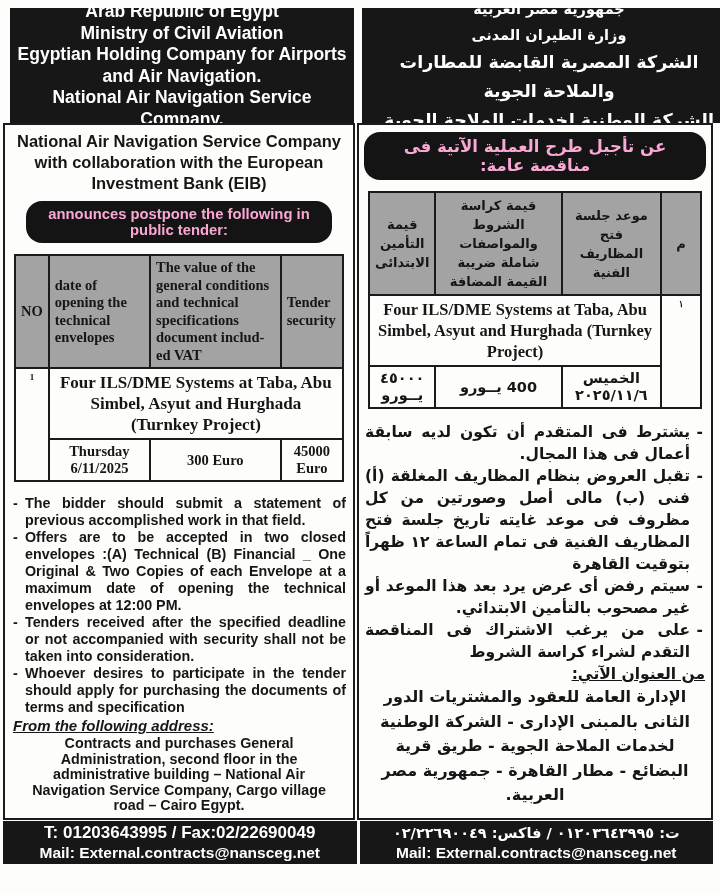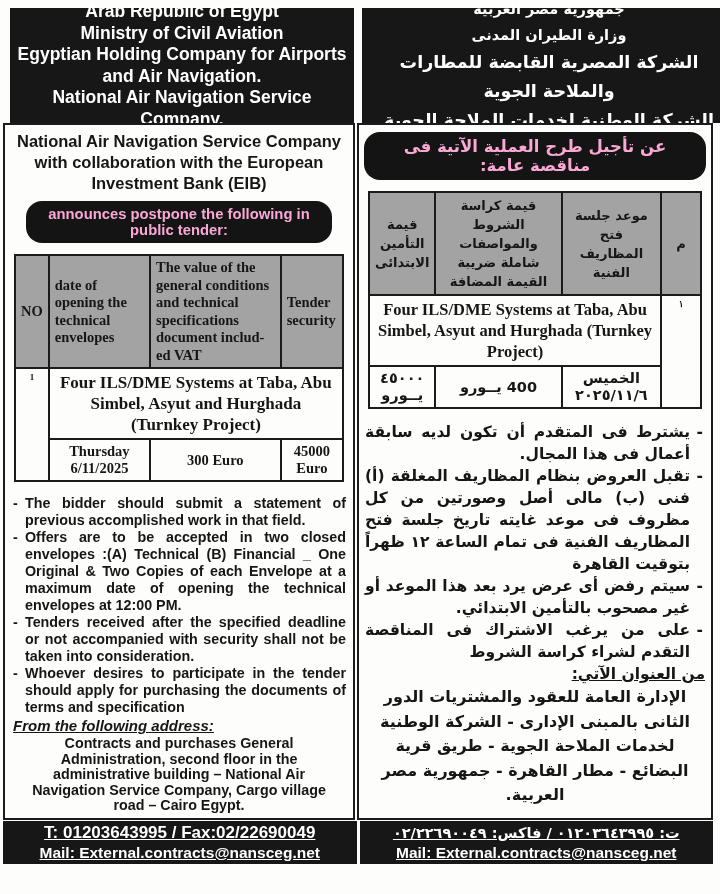--- a/index.html
+++ b/index.html
@@ -61,21 +61,20 @@
   .addr-label-ar{margin:0 6px 0 0;font-weight:bold;text-decoration:underline;font-size:15.5px;line-height:22px;}
   .addr-ar{margin:0 6px;text-align:center;font-weight:bold;font-size:16px;line-height:24.5px;}
   
   .footer{
     position:absolute;left:3px;top:821px;width:710px;height:43px;background:#171717;
     display:flex;color:#fff;font-weight:bold;
   }
   .footer .half{
     flex:1;display:flex;flex-direction:column;justify-content:center;align-items:center;
     text-align:right;
-    text-decoration:underline;
   }
   .footer .divider{width:3px;background:#fdfdfc;}
   .f-phone-en{font-size:17px;line-height:20px;}
   .f-mail{font-size:15.5px;line-height:19px;}
   .f-phone-ar{font-family:"DejaVu Sans",sans-serif;font-size:14.5px;line-height:19px;}
 </style>
 </head>
 <body>
 
 <div class="page">

